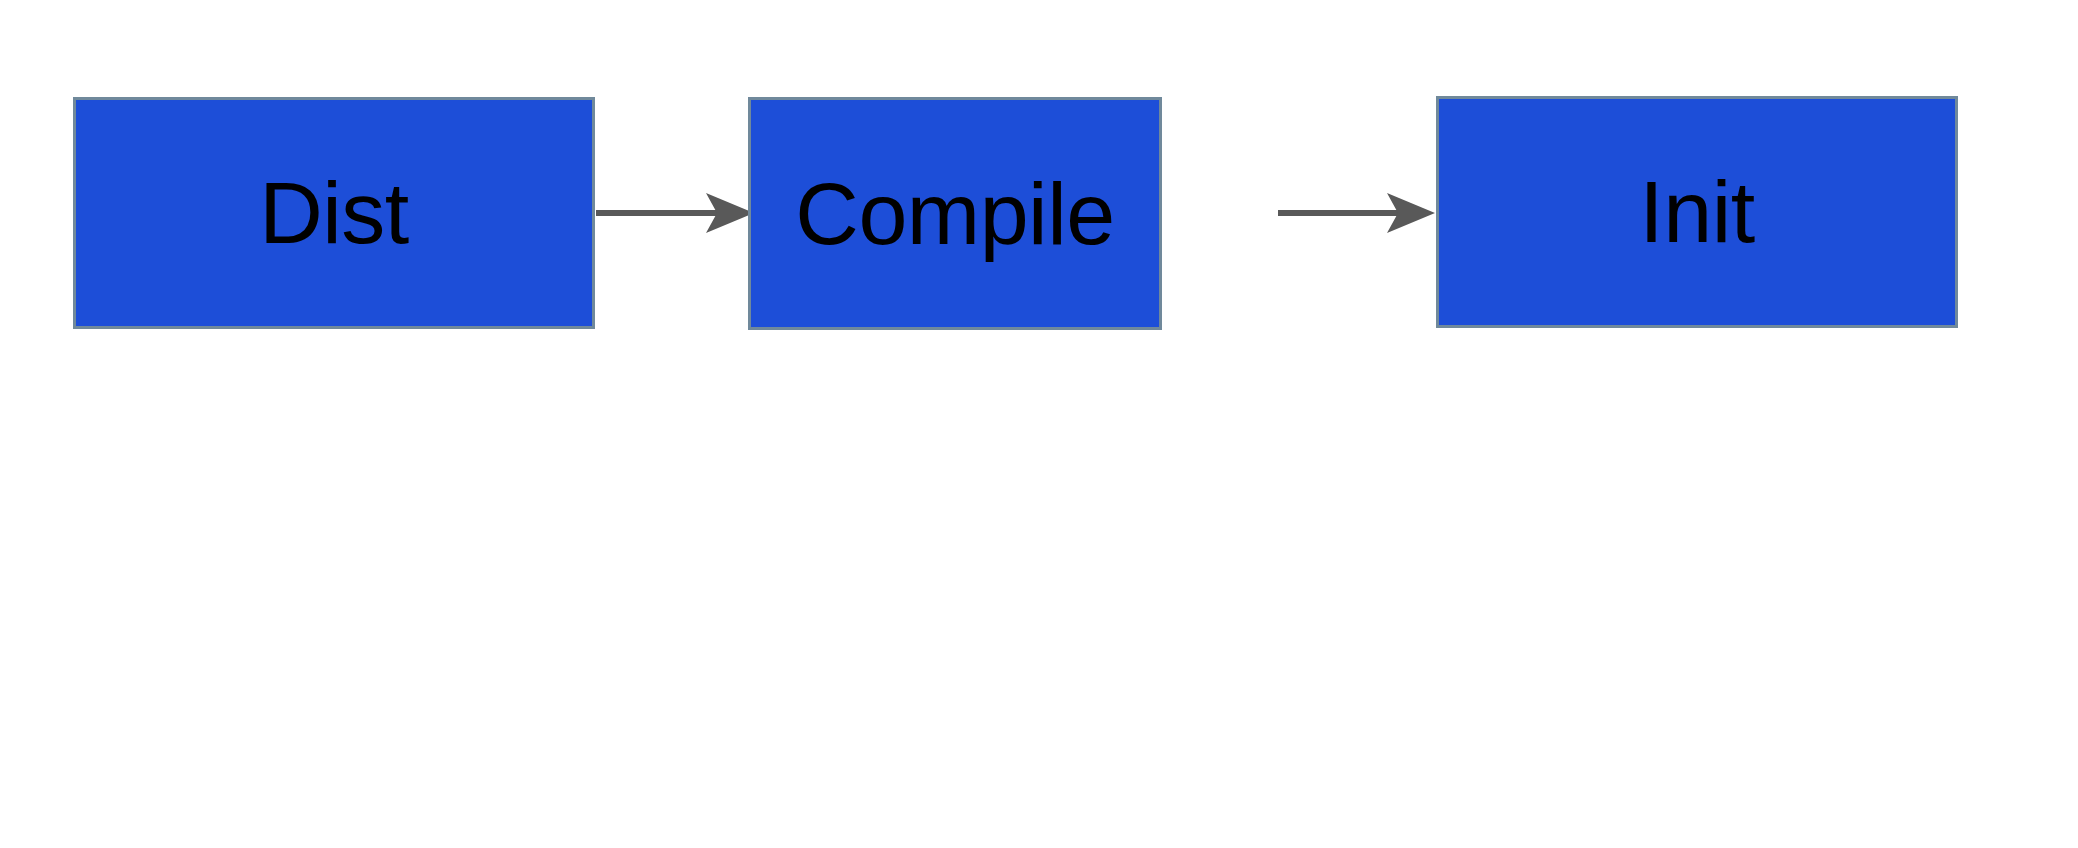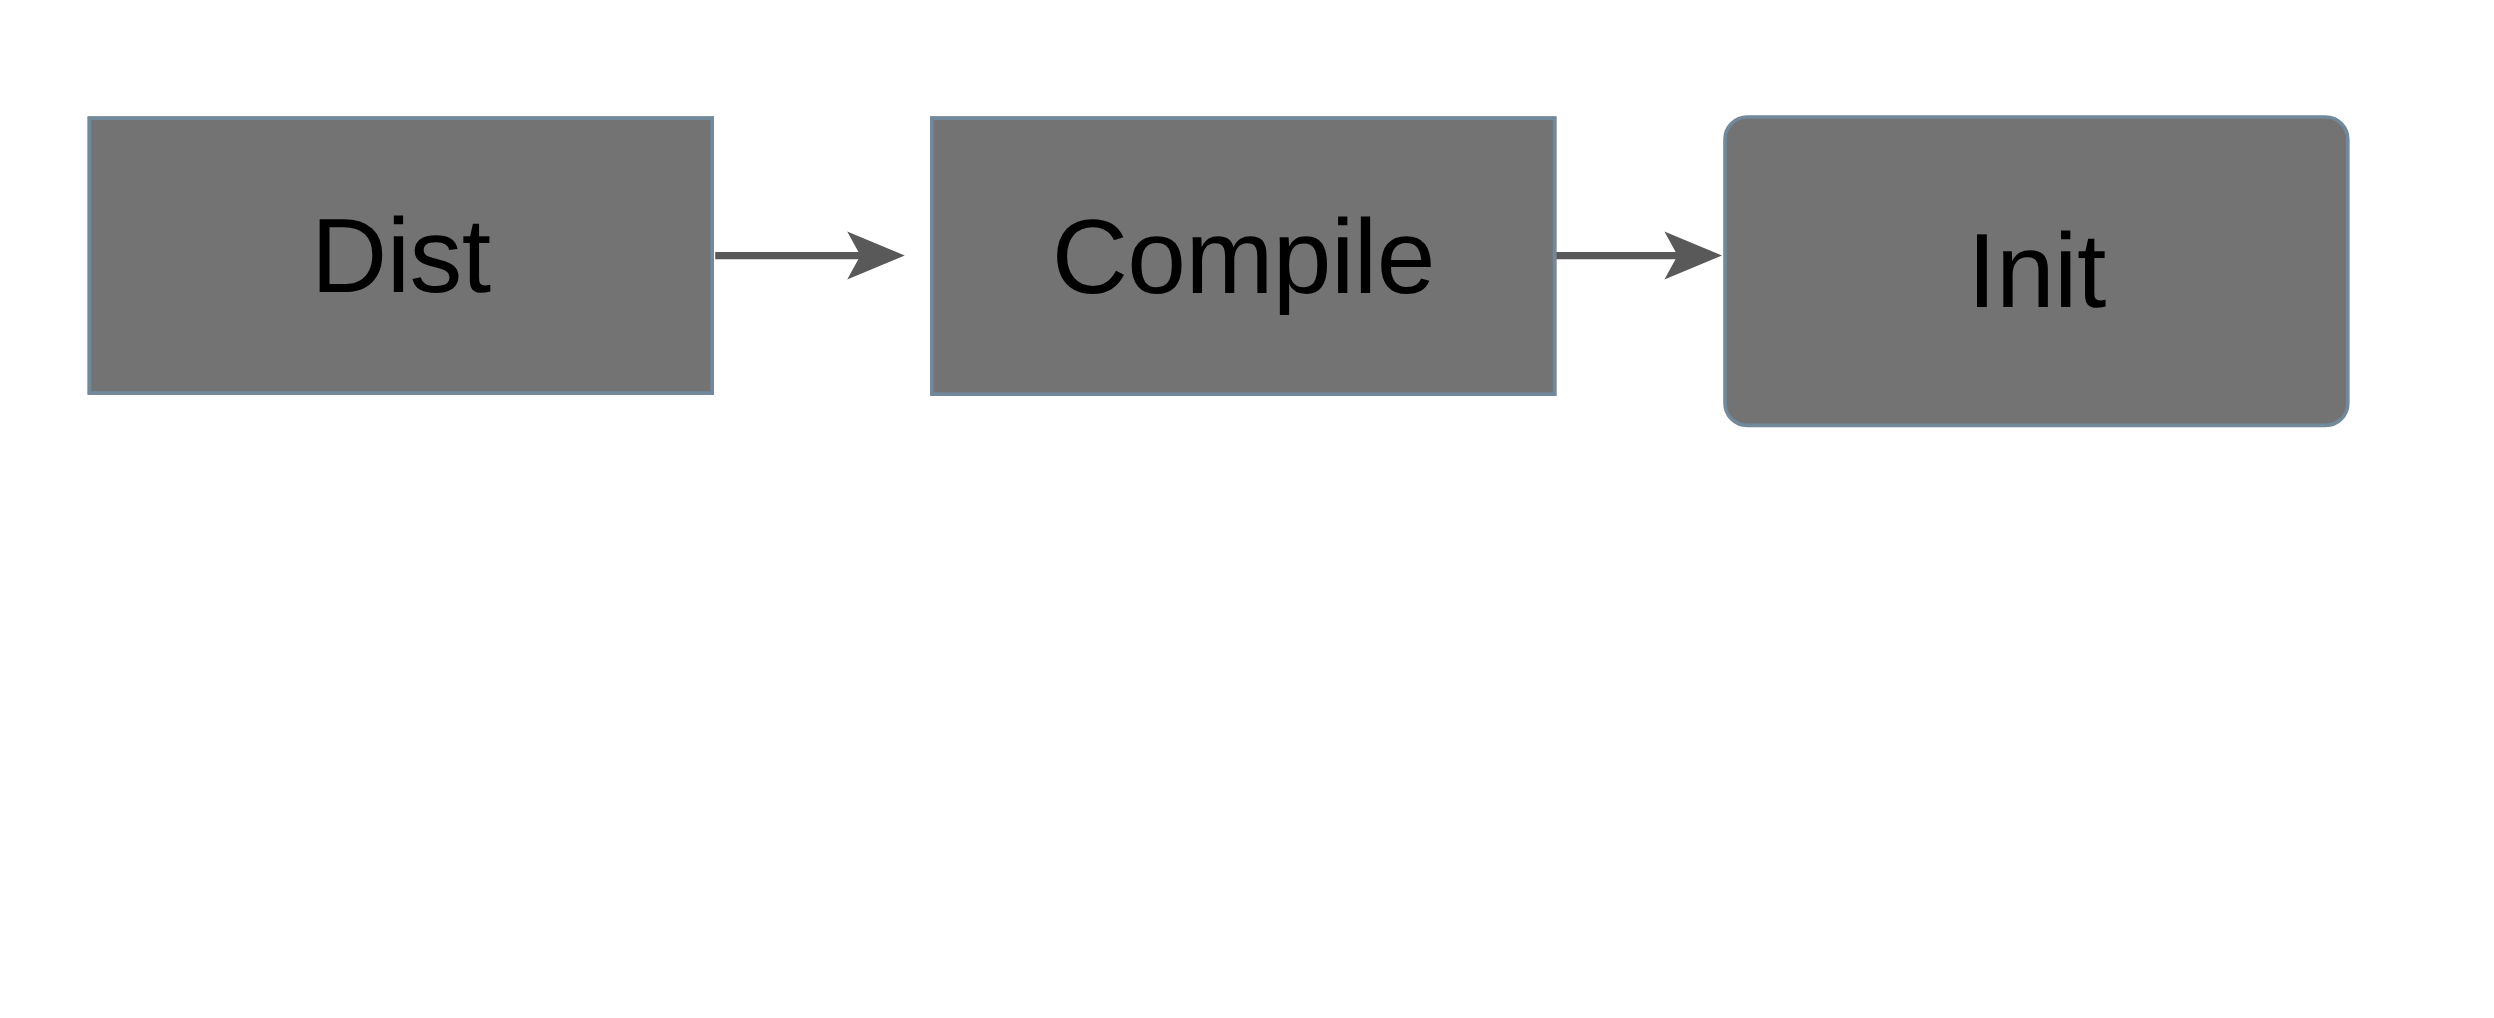--- a/index.html
+++ b/index.html
@@ -18,41 +18,41 @@
     width: 2078px;
     height: 848px;
     background: #ffffff;
     overflow: hidden;
   }
 
   
   .node {
     position: absolute;
     box-sizing: border-box;
-    background: #737373;
+    background: #1d4ed8;
     border: 3px solid #70899b;
     display: flex;
     align-items: center;
     justify-content: center;
   }
   .node-label {
     font-family: "Liberation Sans", sans-serif;
     font-size: 88px;
     font-weight: 400;
     line-height: 1;
     color: #000000;
     letter-spacing: -0.5px;
     white-space: nowrap;
     user-select: none;
   }
 
   
   #node-dist    { left: 73px;   top: 97px;  width: 522px; height: 232px; }
-  #node-compile { left: 775px;  top: 97px;  width: 522px; height: 233px; }
-  #node-init    { left: 1436px; top: 96px;  width: 522px; height: 260px; border-radius: 20px; }
+  #node-compile { left: 748px;  top: 97px;  width: 414px; height: 233px; }
+  #node-init    { left: 1436px; top: 96px;  width: 522px; height: 232px; }
   #node-clean   { left: 755px;  top: 511px; width: 522px; height: 229px; }
 
   
   #edge-layer {
     position: absolute;
     left: 0;
     top: 0;
     width: 2078px;
     height: 848px;
     pointer-events: none;

